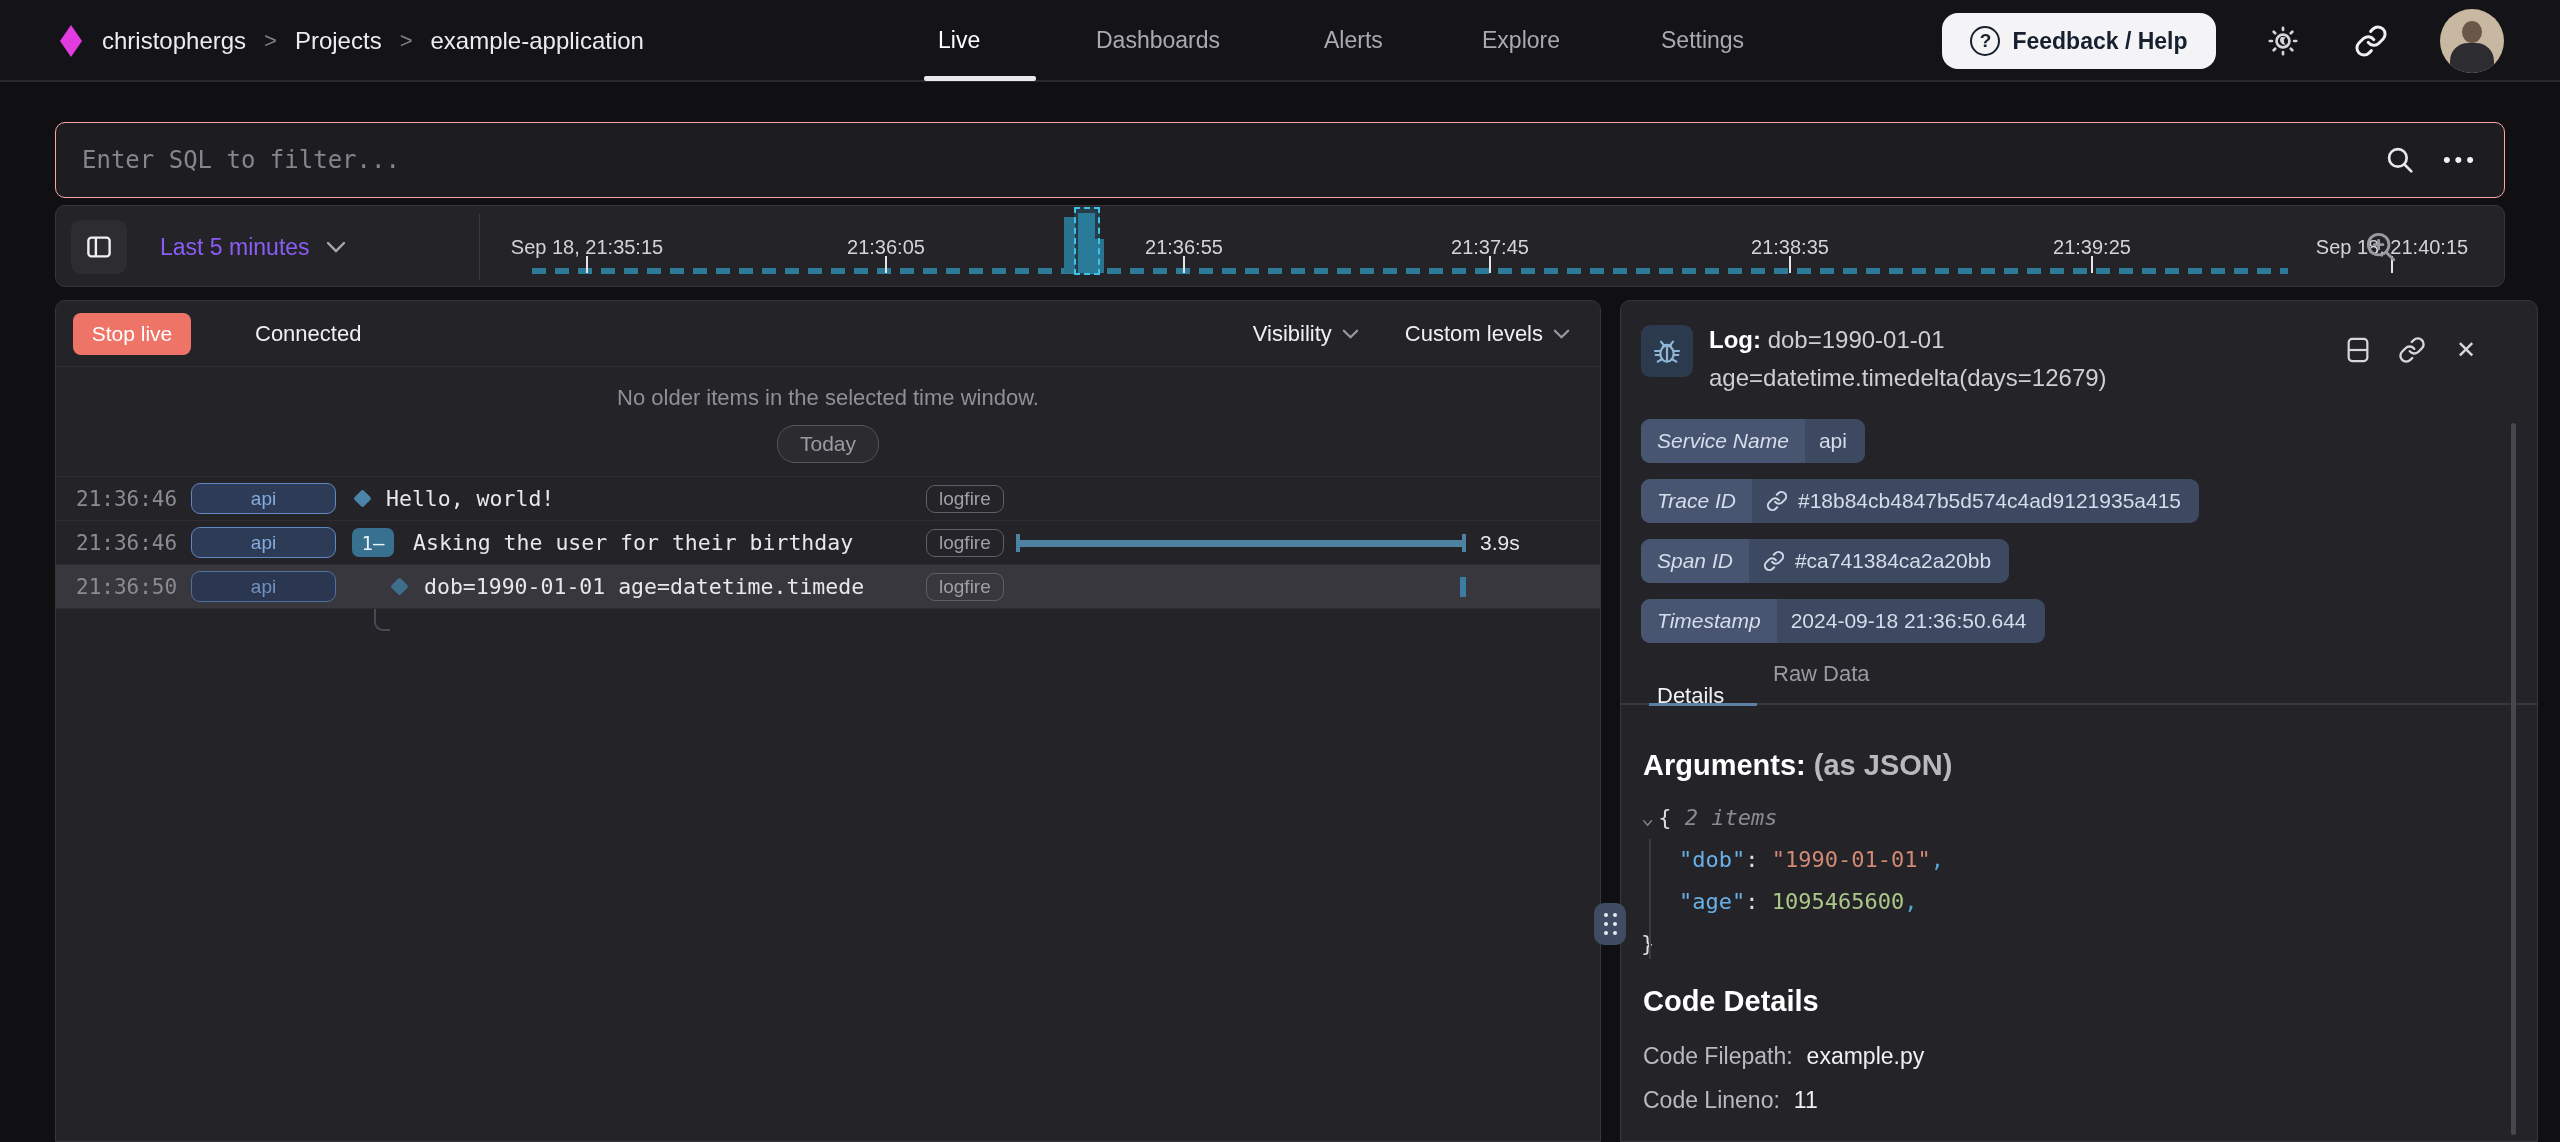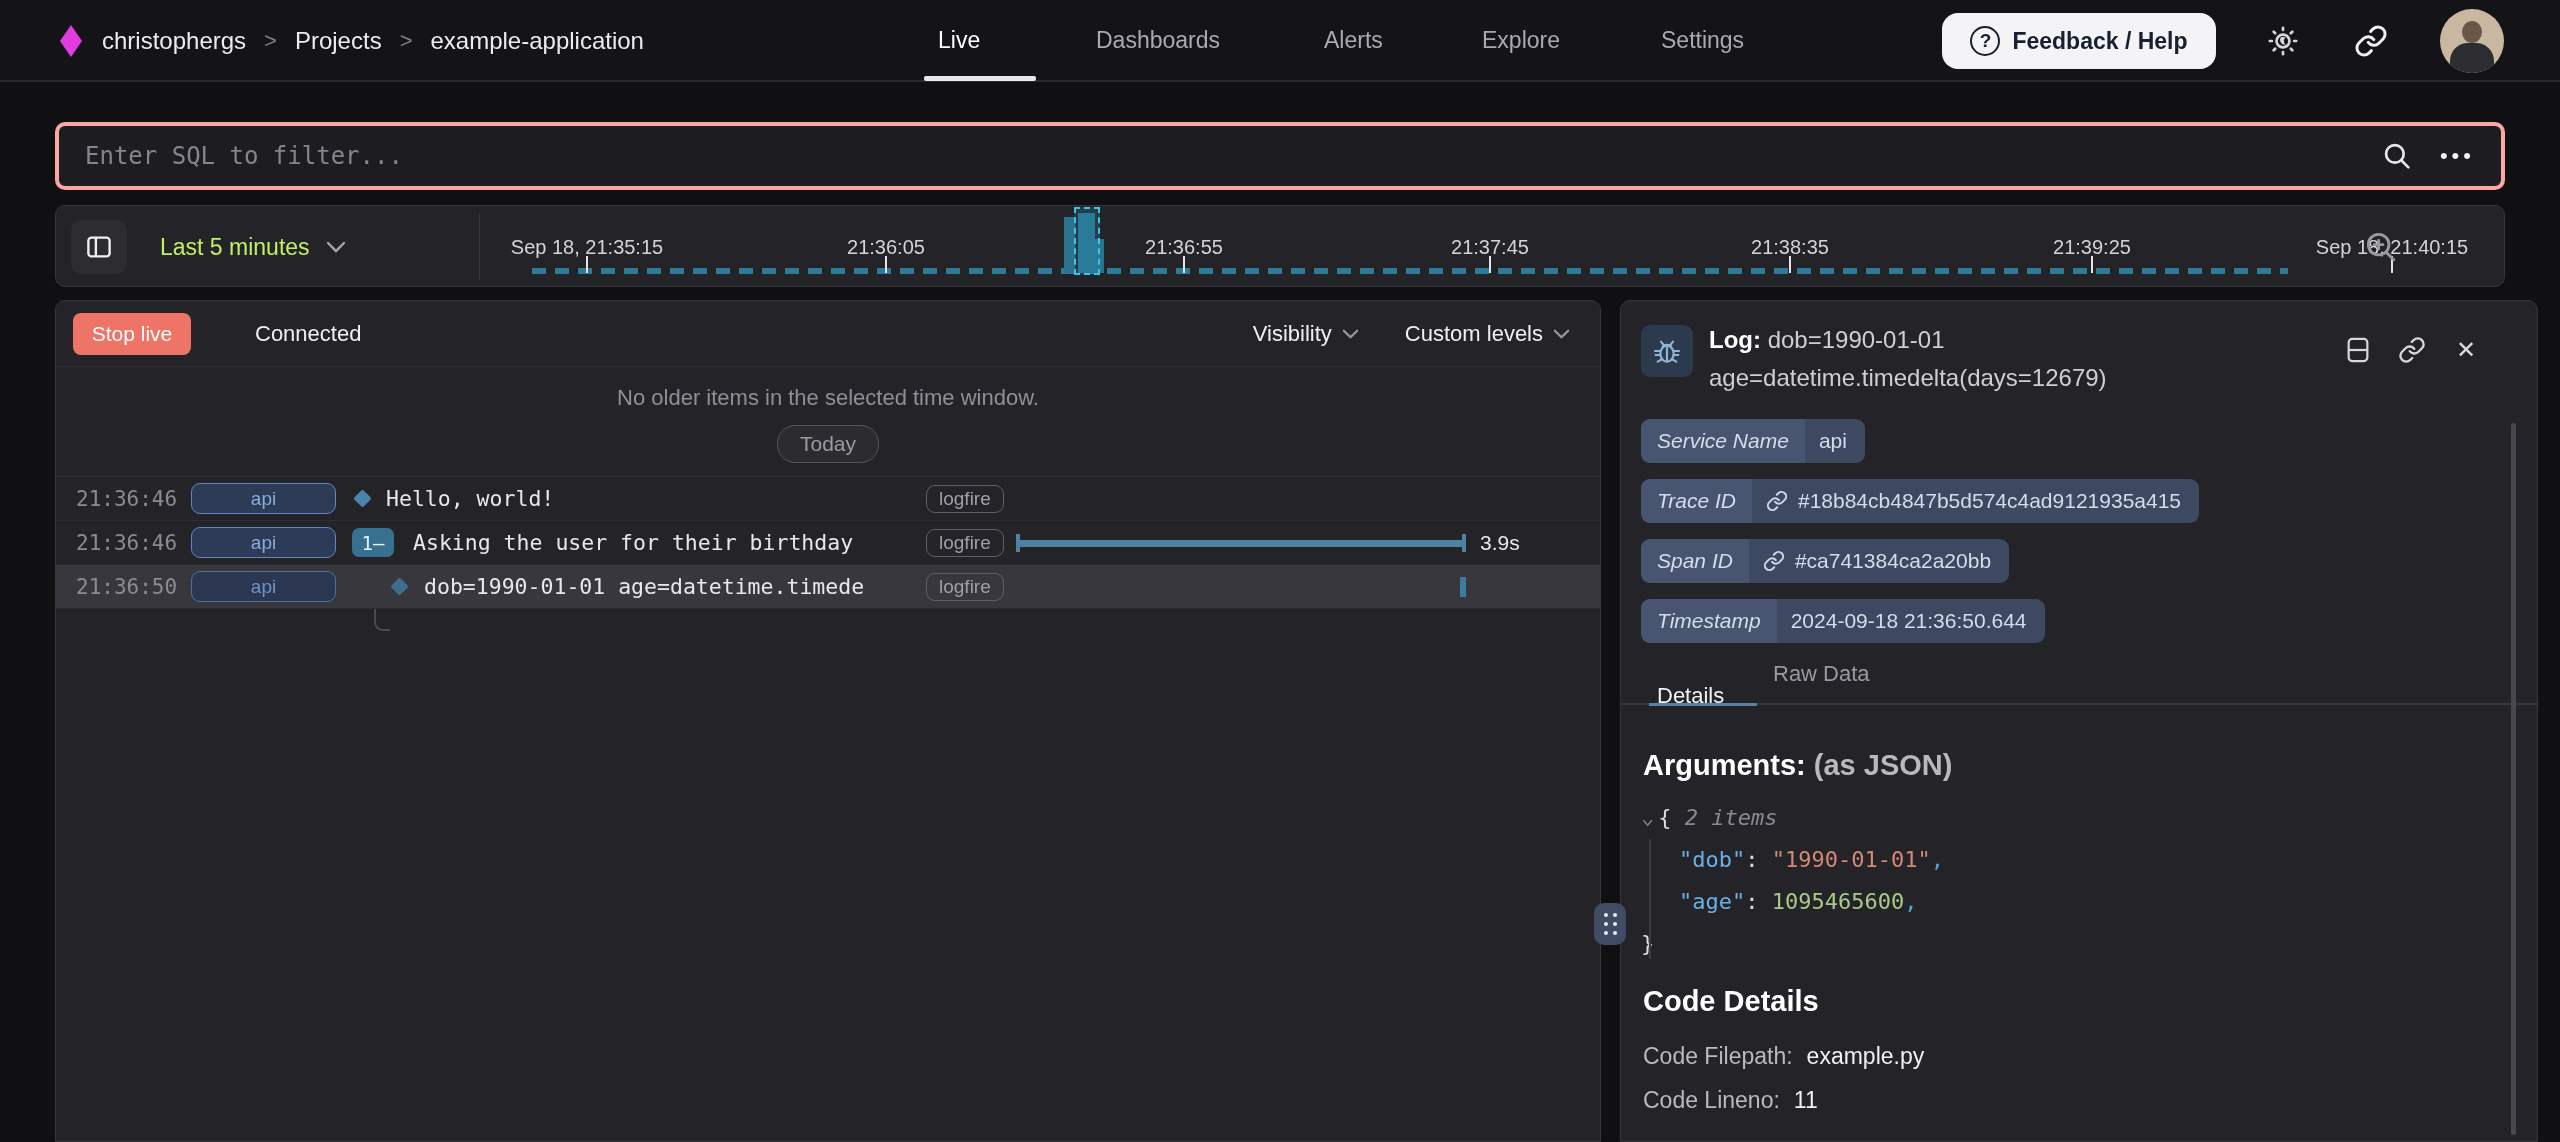--- a/index.html
+++ b/index.html
@@ -36,43 +36,43 @@
   .q-circle { width:30px; height:30px; border:2.5px solid #17202e; border-radius:50%;
     display:flex; align-items:center; justify-content:center; font-size:19px; font-weight:700; }
   .topbar-icon { position:absolute; top:18px; width:46px; height:46px; display:flex; align-items:center; justify-content:center; cursor:pointer; }
   .avatar { position:absolute; left:2440px; top:9px; width:64px; height:64px; border-radius:50%;
     background:#c9b8a1; overflow:hidden; cursor:pointer; }
   .avatar .head { position:absolute; left:22px; top:12px; width:20px; height:22px; border-radius:50%; background:#6b5747; }
   .avatar .torso { position:absolute; left:10px; top:34px; width:44px; height:34px; border-radius:18px 18px 0 0; background:#2d2d31; }
 
   
   .filter-bar {
-    position:absolute; left:55px; top:122px; width:2450px; height:68px;
-    background:#1d1d21; border:4px solid #fca5a5; border-radius:10px;
+    position:absolute; left:55px; top:122px; width:2450px; height:76px;
+    background:#1d1d21; border:1px solid #fca5a5; border-radius:10px;
     display:flex; align-items:center;
   }
   .filter-input {
     flex:1; background:transparent; border:none; outline:none;
     color:#d8d8dc; font-size:24px; padding:0 26px;
     font-family:"DejaVu Sans Mono", monospace;
   }
   .filter-input::placeholder { color:#85858c; }
   .filter-icons { display:flex; align-items:center; gap:26px; padding-right:26px; }
   .dots { color:#f2f2f4; font-size:22px; letter-spacing:4px; cursor:pointer; }
 
   
   .toolbar {
     position:absolute; left:55px; top:205px; width:2450px; height:82px;
     background:#232328; border:1px solid #36363b; border-radius:10px;
   }
   .panel-toggle {
     position:absolute; left:15px; top:14px; width:56px; height:54px;
     background:#2c2c31; border-radius:10px; display:flex; align-items:center; justify-content:center; cursor:pointer;
   }
-  .range-select { position:absolute; left:104px; top:0; height:82px; display:flex; align-items:center; gap:16px; font-size:23px; color:#bef264; cursor:pointer; }
+  .range-select { position:absolute; left:104px; top:0; height:82px; display:flex; align-items:center; gap:16px; font-size:23px; color:#8b5cf6; cursor:pointer; }
   .toolbar-divider { position:absolute; left:423px; top:8px; width:1px; height:66px; background:#3a3a40; }
 
   .timeline { position:absolute; left:430px; top:0; right:86px; height:82px; }
   .tl-baseline {
     position:absolute; left:46px; right:130px; top:62px; height:6px;
     background:repeating-linear-gradient(90deg,#2e7b99 0 14px, transparent 14px 23px);
   }
   .tl-tick { position:absolute; top:30px; transform:translateX(-50%); color:#d4d4d8; font-size:20px; white-space:nowrap; }
   .tl-tickline { position:absolute; top:50px; width:2px; height:17px; background:#e4e4e8; }
   .tl-bar { position:absolute; background:#2a7490; }

